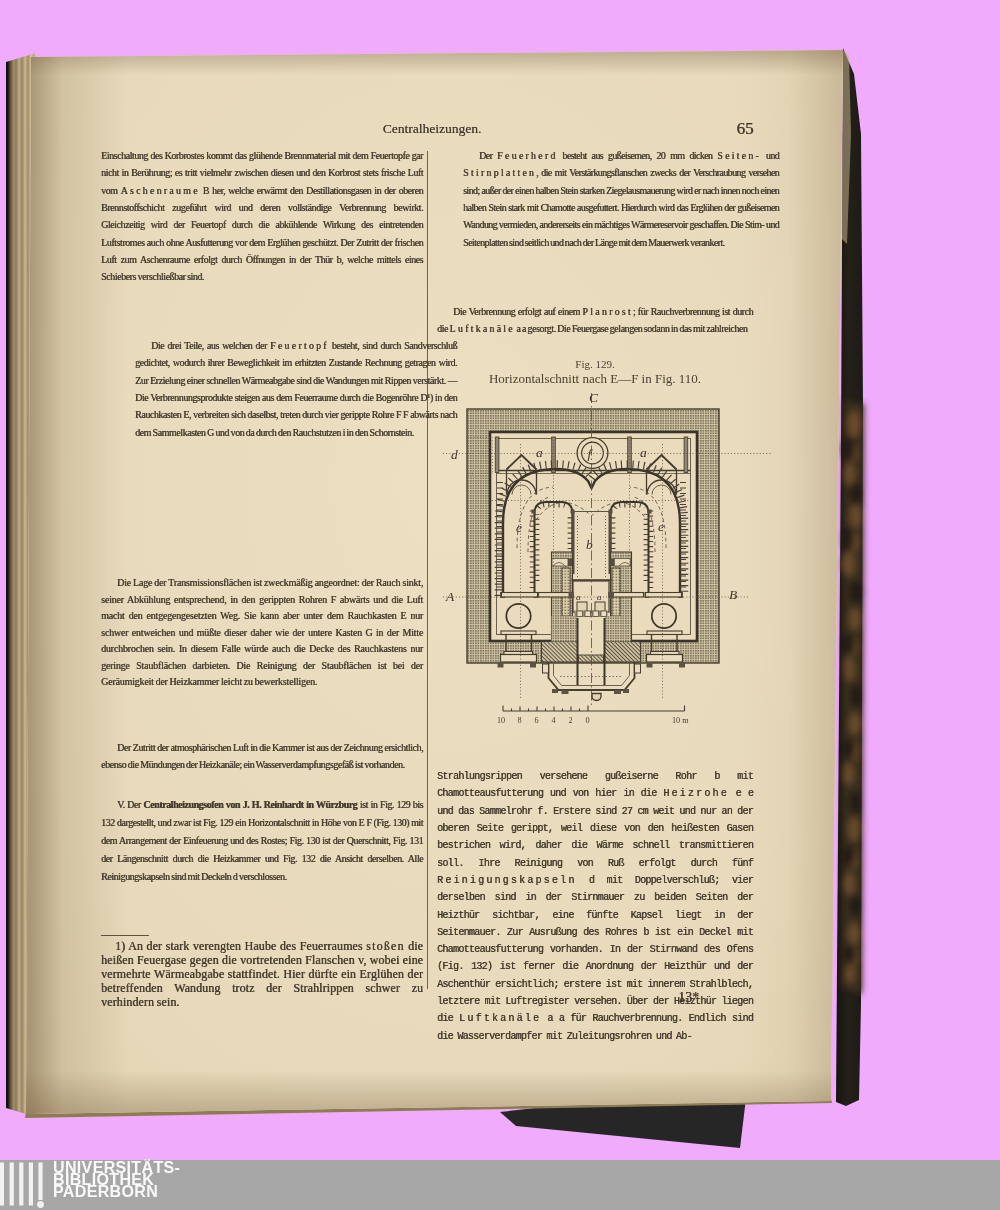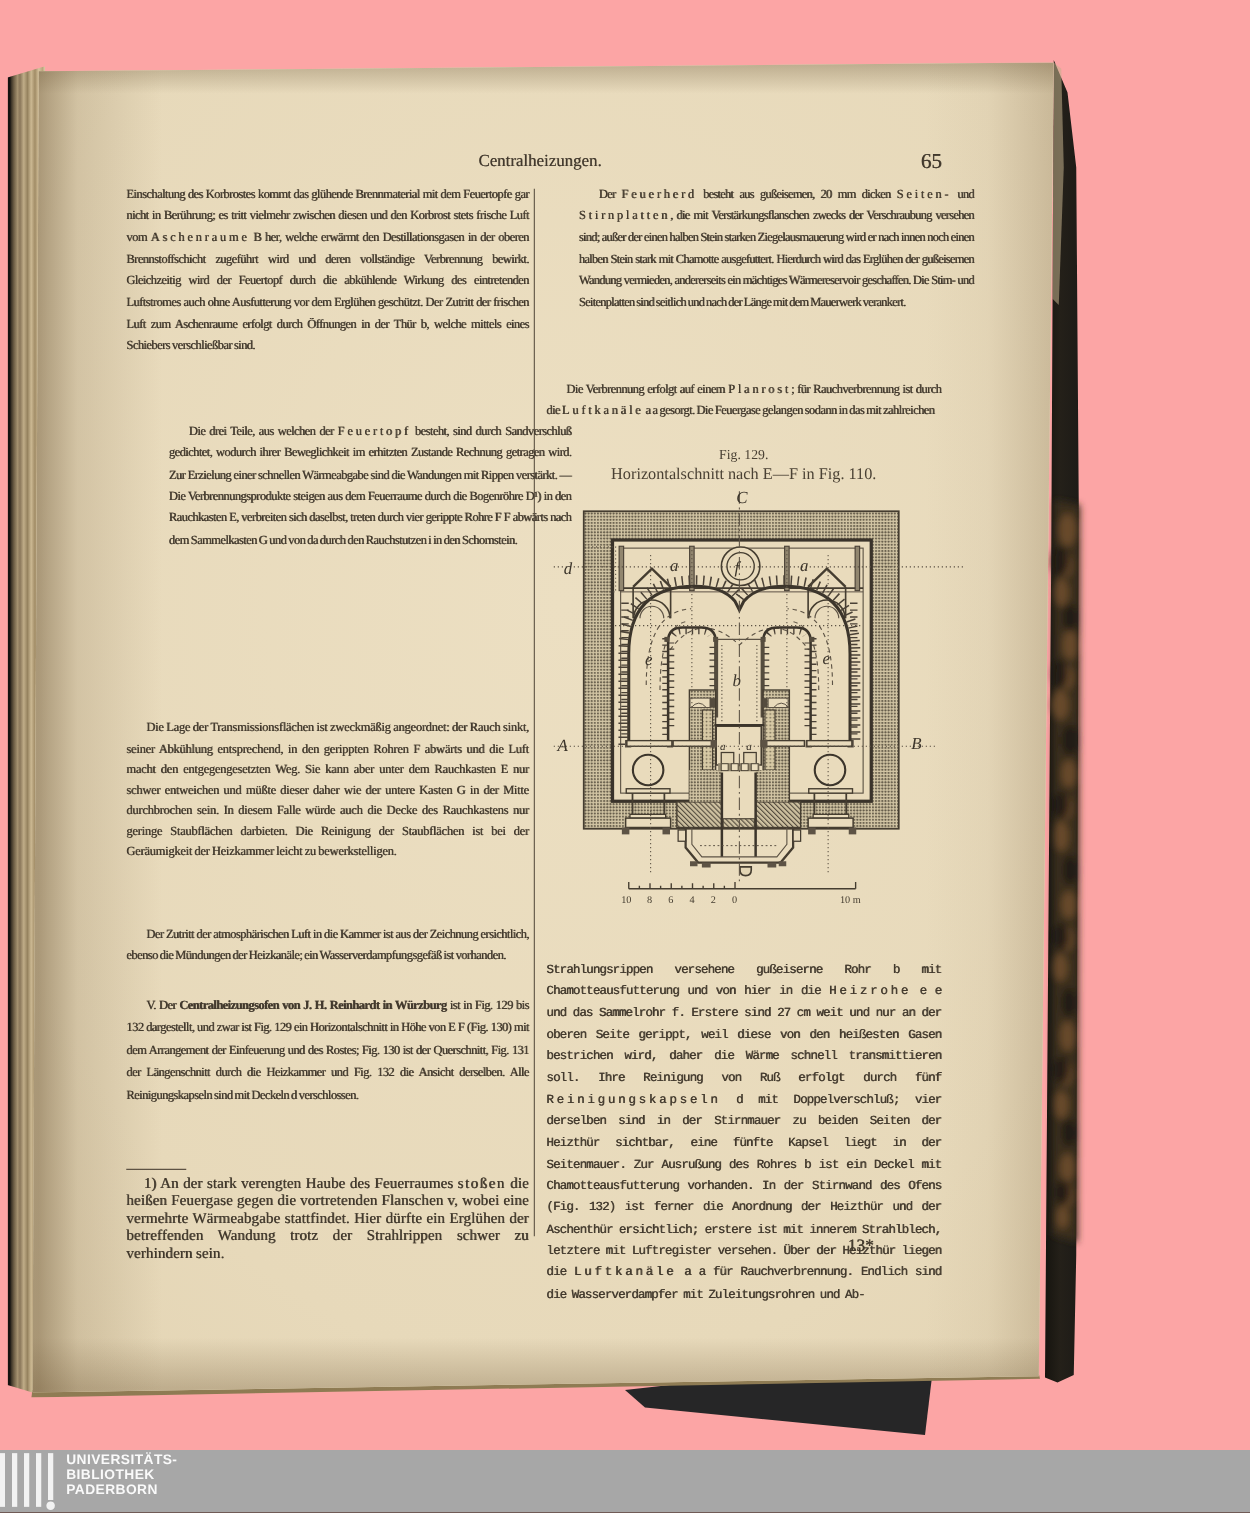--- a/index.html
+++ b/index.html
@@ -1,16 +1,16 @@
 <!DOCTYPE html>
 <html><head>
 <meta charset="utf-8">
 <style>
   html,body{margin:0;padding:0;background:#000;}
-  #stage{position:relative;width:1000px;height:1210px;background:#fca5a5;overflow:hidden;font-family:"Liberation Serif",serif;}
+  #stage{position:relative;width:1000px;height:1210px;background:#f0abfc;overflow:hidden;font-family:"Liberation Serif",serif;}
   .abs{position:absolute;}
   .txt{color:#42392d;text-shadow:0.45px 0 0 rgba(66,57,45,0.85);font-size:10px;letter-spacing:-0.45px;word-spacing:-0.5px;line-height:17.32px;text-align:justify;}
   .txt p{margin:0;padding:0;}
   .ind{text-indent:16px;}
   .sp{letter-spacing:2.2px;}
   .sp2{letter-spacing:1.2px;}
 </style>
 </head>
 <body>
 <div id="stage">
@@ -353,16 +353,16 @@
       <g fill="#f2f2f2">
         <rect x="0" y="2.5" width="4" height="43"></rect>
         <rect x="9.6" y="2.5" width="4.2" height="43"></rect>
         <rect x="19.2" y="2.5" width="4.2" height="43"></rect>
         <rect x="28.8" y="2.5" width="4.2" height="43"></rect>
         <rect x="38.4" y="2.5" width="4.2" height="37.5"></rect>
         <circle cx="40.5" cy="44.5" r="3.4"></circle>
       </g>
     </svg>
 
-    <div class="abs" style="left:53px;top:2px;font-size:11px;font-weight:bold;color:#fafafa;letter-spacing:0.35px;line-height:12.2px;">UNIVERSITÄTS-<br>BIBLIOTHEK<br>PADERBORN</div>
+    <div class="abs" style="left:53px;top:2px;font-size:16px;font-weight:bold;color:#fafafa;letter-spacing:0.35px;line-height:12.2px;">UNIVERSITÄTS-<br>BIBLIOTHEK<br>PADERBORN</div>
   </div>
 
 </div>
 
 </body></html>

